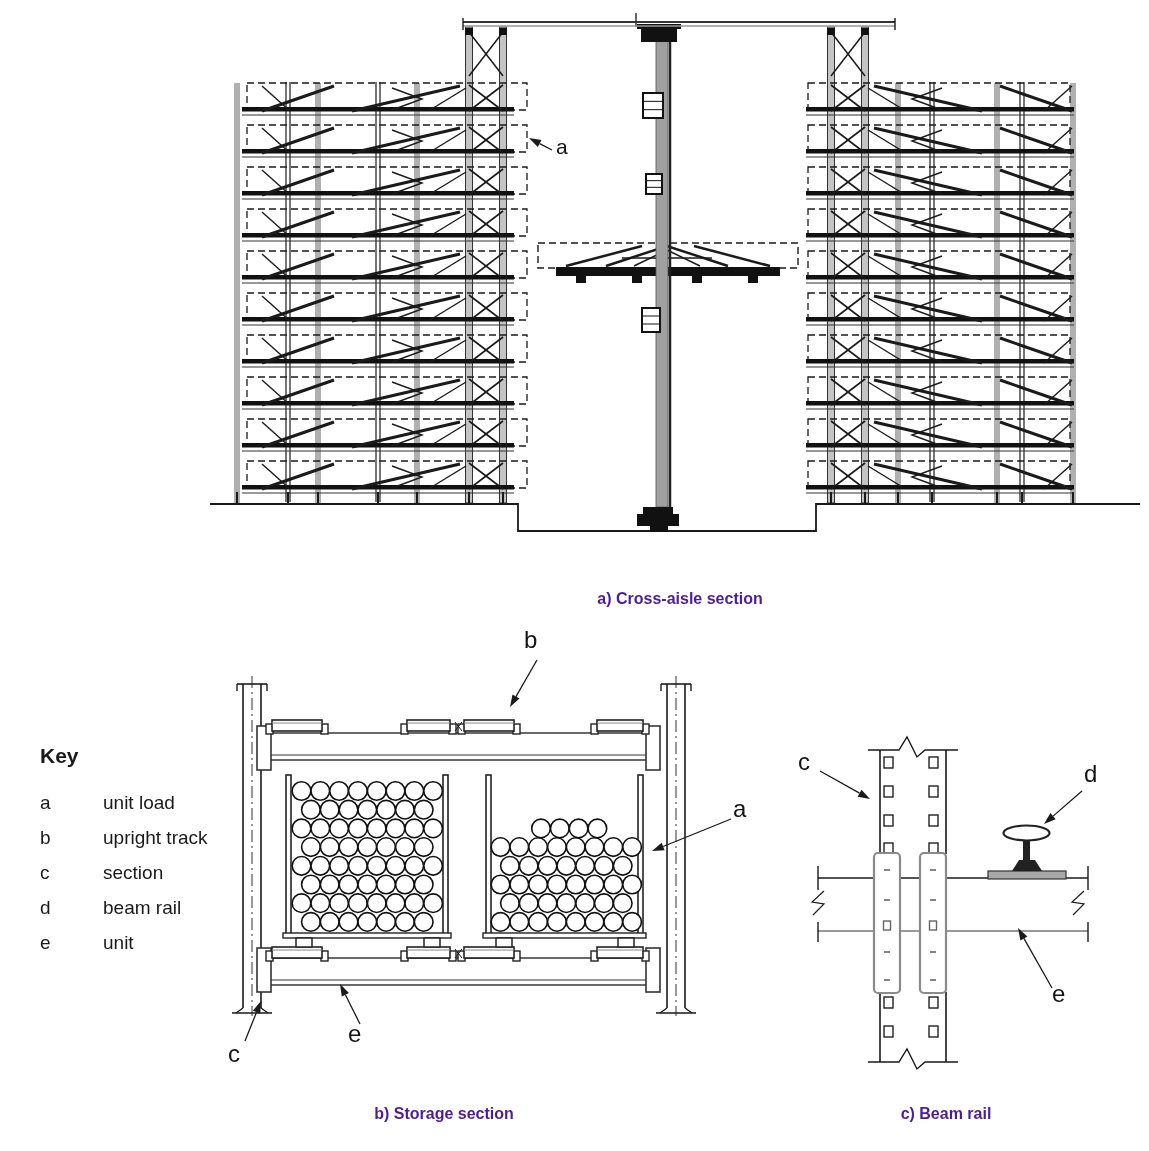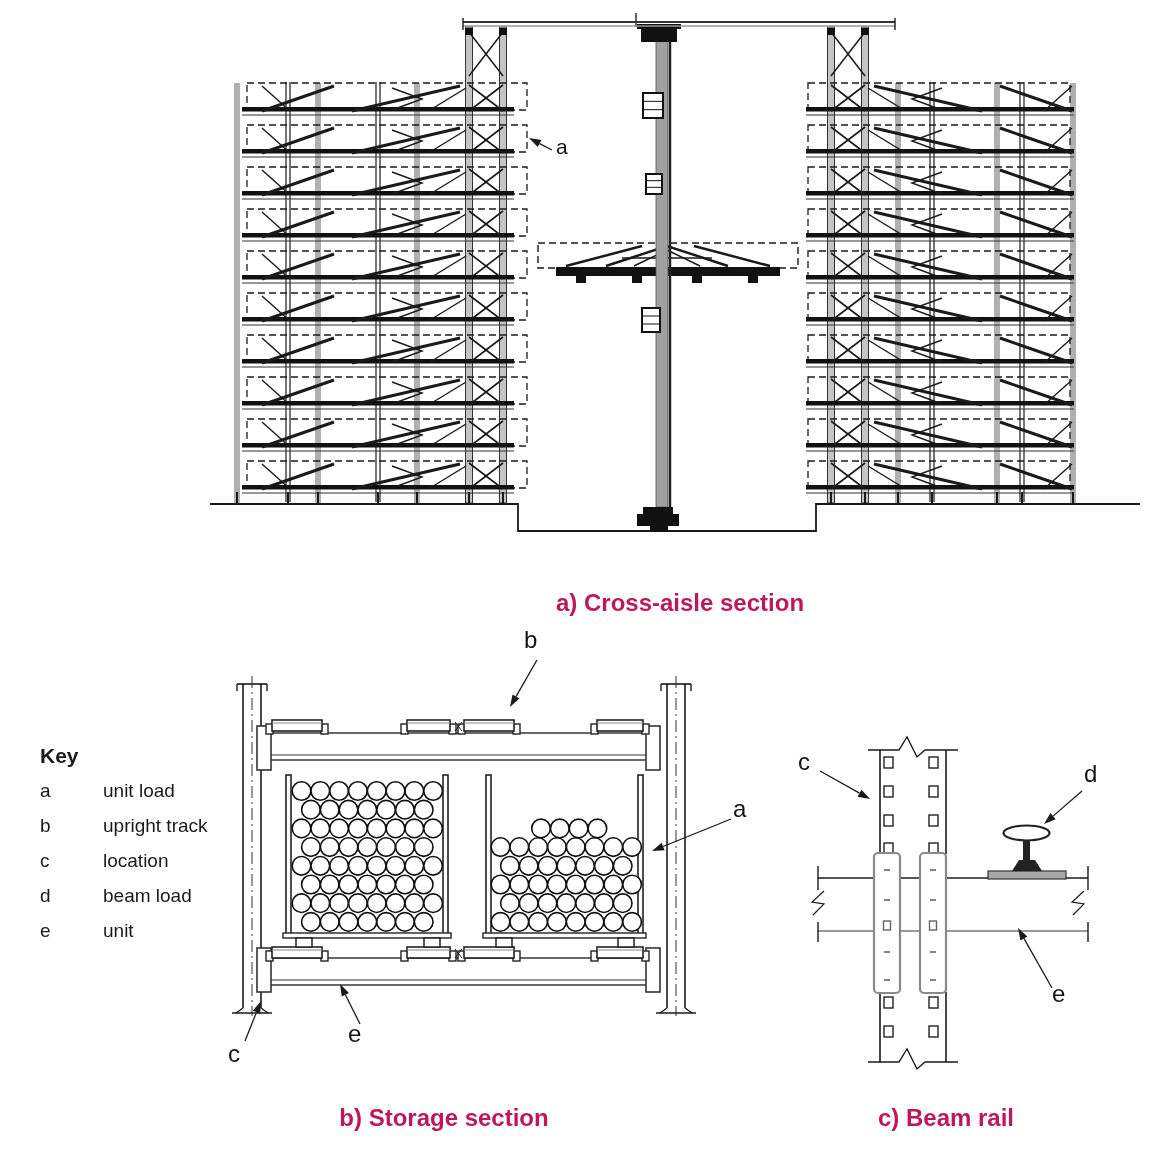--- a/index.html
+++ b/index.html
@@ -6,25 +6,25 @@
   .page{
     position:relative;width:1149px;height:1151px;background:#fff;overflow:hidden;
     font-family:"Liberation Sans", sans-serif;color:#1a1a1a;
   }
   #art{position:absolute;left:0;top:0;}
   .lbl{
     position:absolute;font-size:24px;font-weight:400;color:#141414;line-height:1;
   }
   .lbl.small{font-size:21px;}
   .cap{
-    position:absolute;font-size:24px;font-weight:bold;color:#be185d;line-height:1.2;
+    position:absolute;font-size:16px;font-weight:bold;color:#4c1d95;line-height:1.2;
     transform:translateX(-50%);white-space:nowrap;
   }
   .key{position:absolute;left:40px;top:744px;}
-  .key-title{font-size:21px;font-weight:bold;margin-bottom:12px;}
+  .key-title{font-size:21px;font-weight:bold;margin-bottom:24px;}
   .key-row{display:flex;font-size:19px;margin-bottom:13px;}
   .key-letter{width:41px;}
   .key-term{white-space:nowrap;margin-left:22px;}
 </style>
 </head>
 <body>
 
 <div class="page">
 
   <svg id="art" width="1149" height="1151" viewBox="0 0 1149 1151">
@@ -555,24 +555,24 @@
     <div class="key-row">
       <span class="key-letter">a</span>
       <span class="key-term">unit load</span>
     </div>
     <div class="key-row">
       <span class="key-letter">b</span>
       <span class="key-term">upright track</span>
     </div>
     <div class="key-row">
       <span class="key-letter">c</span>
-      <span class="key-term">location</span>
+      <span class="key-term">section</span>
     </div>
     <div class="key-row">
       <span class="key-letter">d</span>
-      <span class="key-term">beam load</span>
+      <span class="key-term">beam rail</span>
     </div>
     <div class="key-row">
       <span class="key-letter">e</span>
       <span class="key-term">unit</span>
     </div>
   </div>
 </div>
 
 </body></html>

